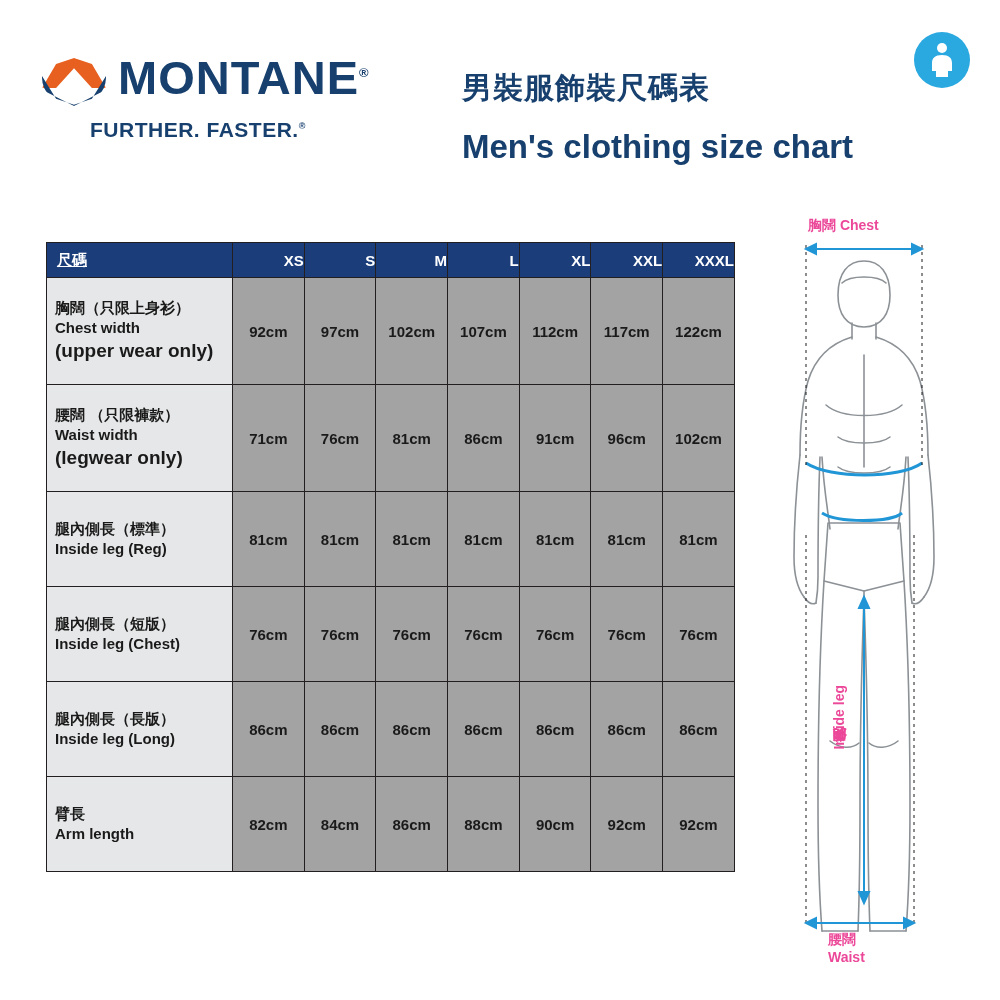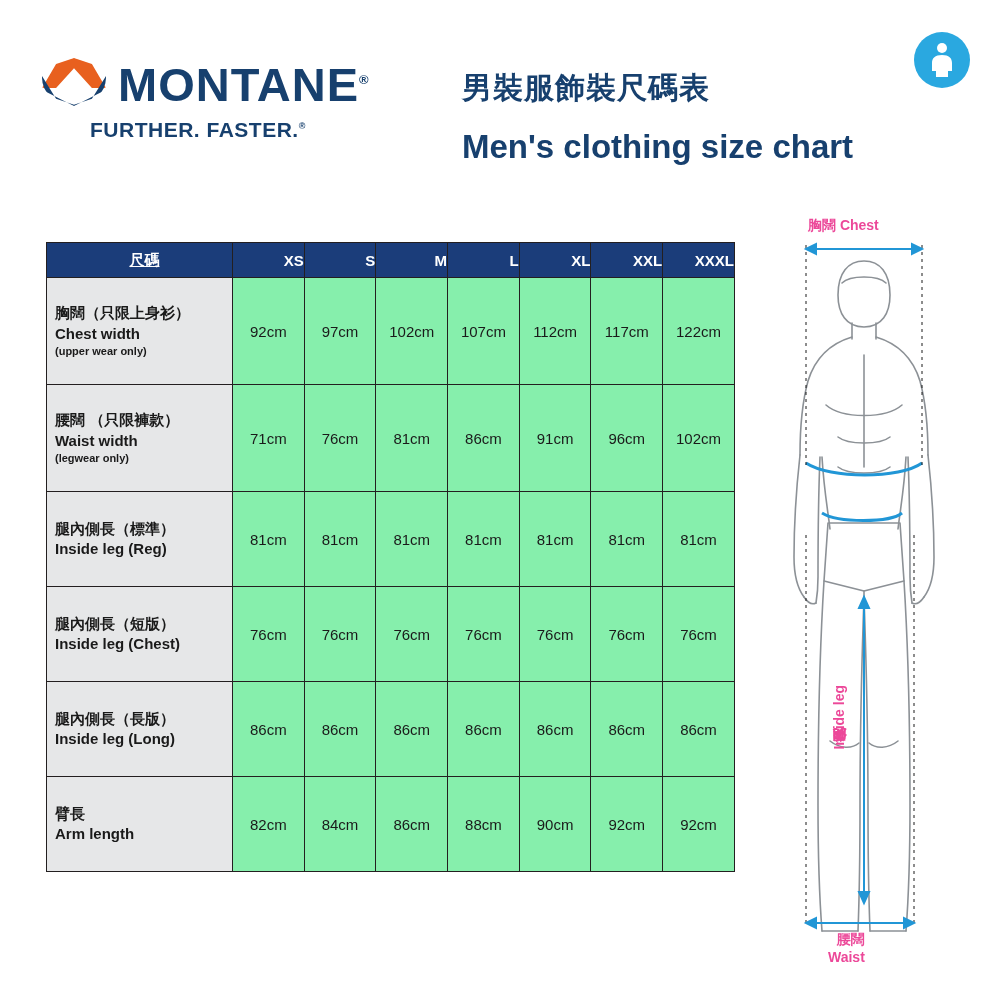--- a/index.html
+++ b/index.html
@@ -30,21 +30,21 @@
     height: 140px;
   }
   .brand {
     position: absolute;
     left: 42px;
     top: 14px;
     width: 380px;
   }
   .brand-row {
     display: flex;
-    align-items: flex-end;
+    align-items: flex-start;
   }
   .brand-mark {
     width: 68px;
     height: 54px;
     position: relative;
     margin-right: 8px;
     flex: none;
   }
   .brand-mark .swoosh-top {
     position: absolute;
@@ -147,21 +147,21 @@
   }
   thead th {
     background: #1b3d7a;
     color: #ffffff;
     height: 34px;
     font-weight: bold;
     text-align: right;
     font-size: 15px;
   }
   thead th.first {
-    text-align: center;
+    text-align: left;
     padding-left: 10px;
     font-weight: bold;
     text-decoration: underline;
   }
   col.c0 { width: 186px; }
   col.size { width: 71.7px; }
 
   tbody td.label {
     background: #e6e7e8;
     text-align: left;
@@ -174,49 +174,49 @@
     font-size: 15px;
     display: block;
   }
   tbody td.label .en {
     font-weight: bold;
     font-size: 15px;
     display: block;
   }
   tbody td.label .en2 {
     font-weight: bold;
-    font-size: 11px;
+    font-size: 19px;
     display: block;
   }
   tbody td.val {
     text-align: center;
-    font-weight: normal;
-    font-size: 15px;
-    background: #86efac;
+    font-weight: bold;
+    font-size: 15px;
+    background: #a3a3a3;
   }
   tr.r-tall td { height: 90px; }
   tr.r-mid td { height: 78px; }
 
   
   .figure {
     position: absolute;
     left: 760px;
     top: 205px;
     width: 220px;
     height: 760px;
   }
   .fig-label {
     position: absolute;
     font-size: 14px;
     font-weight: bold;
     color: #ec4899;
     white-space: nowrap;
   }
   .lbl-chest { left: 48px; top: 12px; }
-  .lbl-waist { left: 68px; top: 725px; text-align: right; line-height: 1.3;}
+  .lbl-waist { left: 68px; top: 725px; text-align: left; line-height: 1.3;}
   .lbl-inside {
     left: 70px;
     top: 480px;
     writing-mode: vertical-rl;
     text-orientation: mixed;
     transform: rotate(180deg);
   }
   .figure svg { position: absolute; left: 0; top: 0; }
 </style>
 </head>

